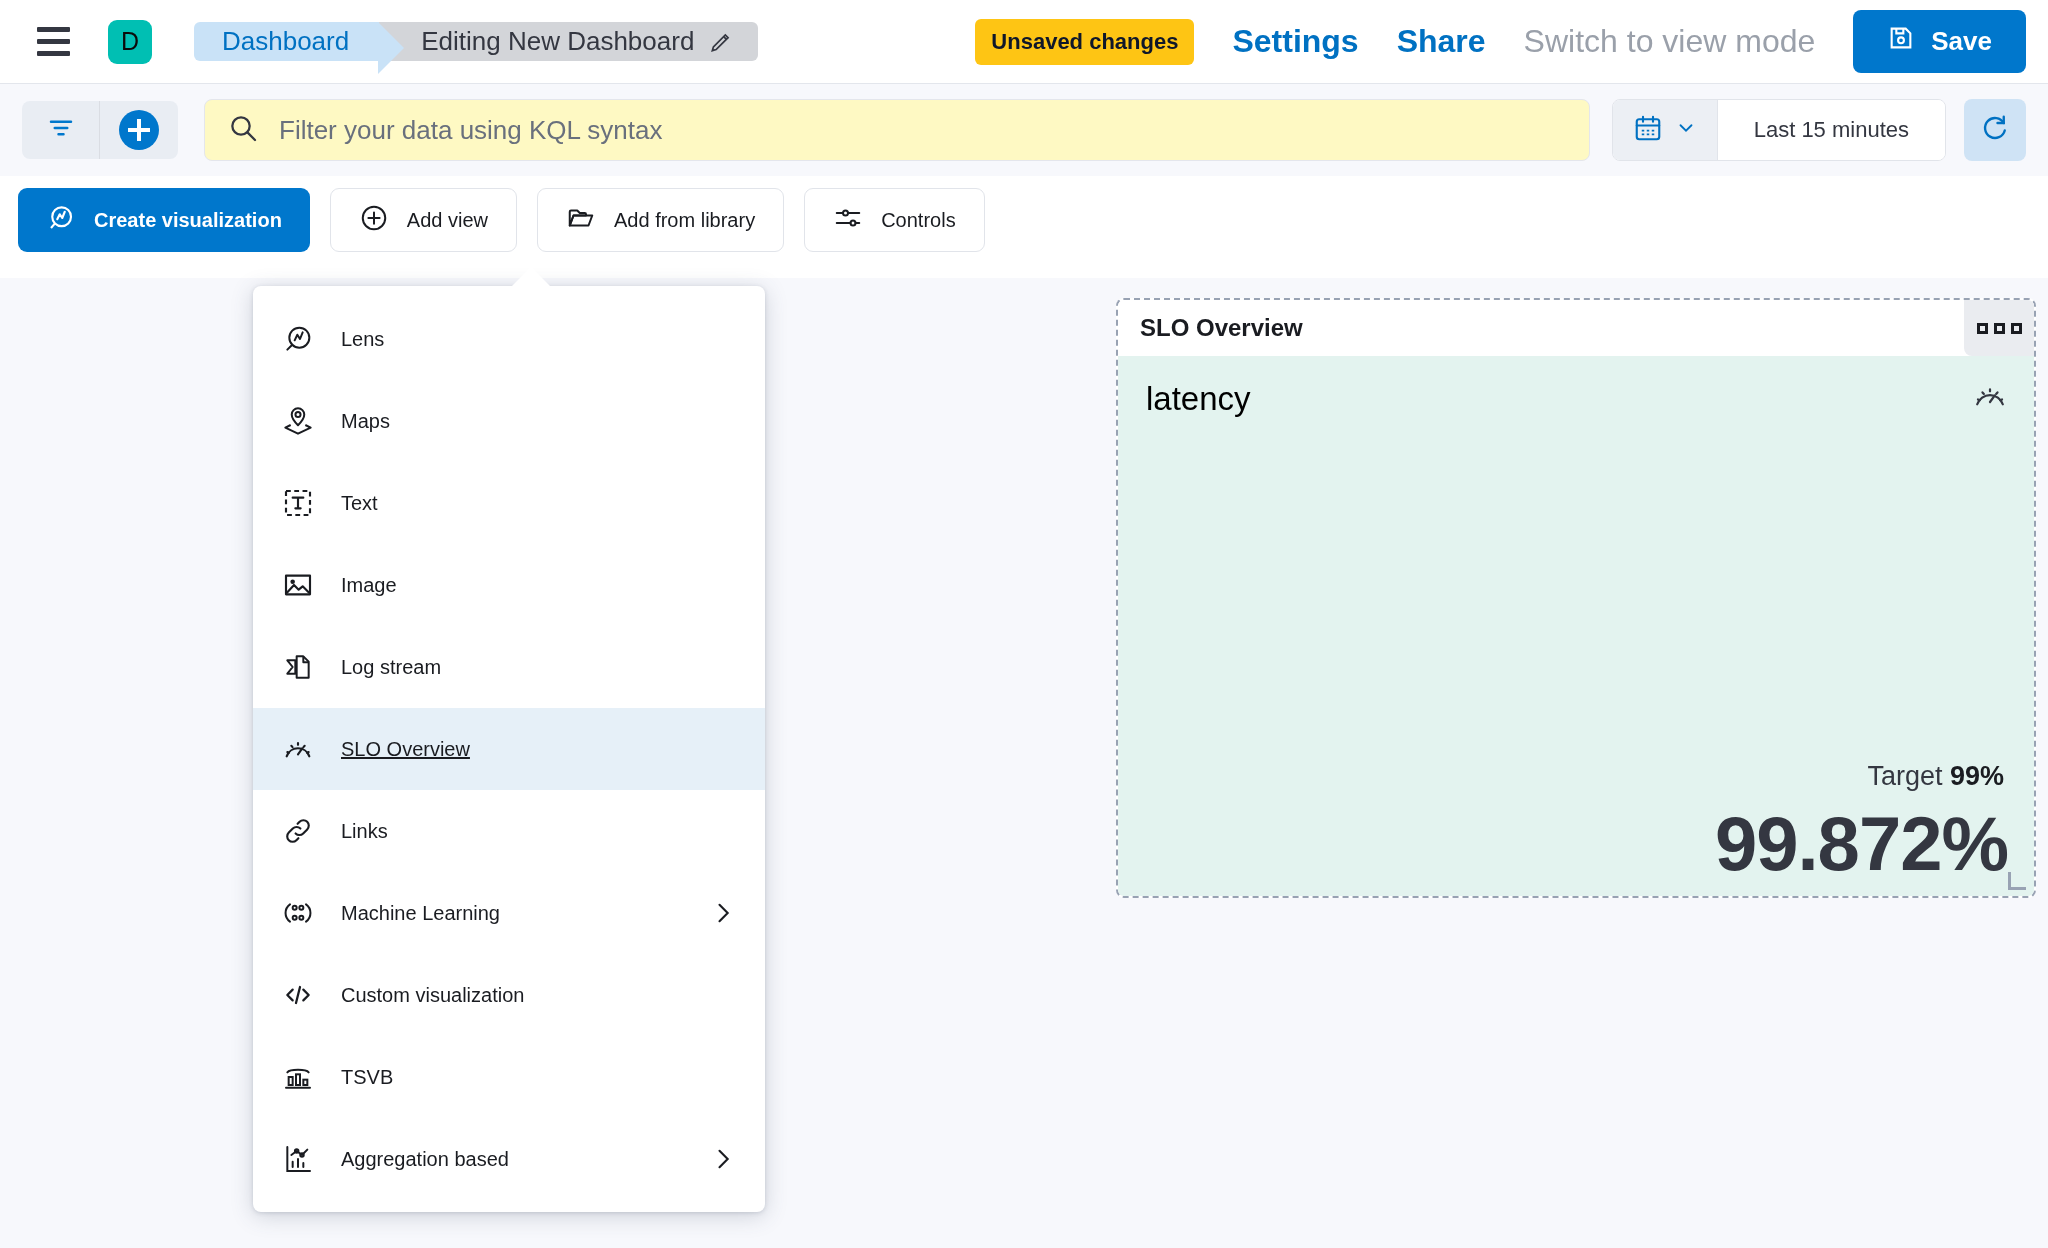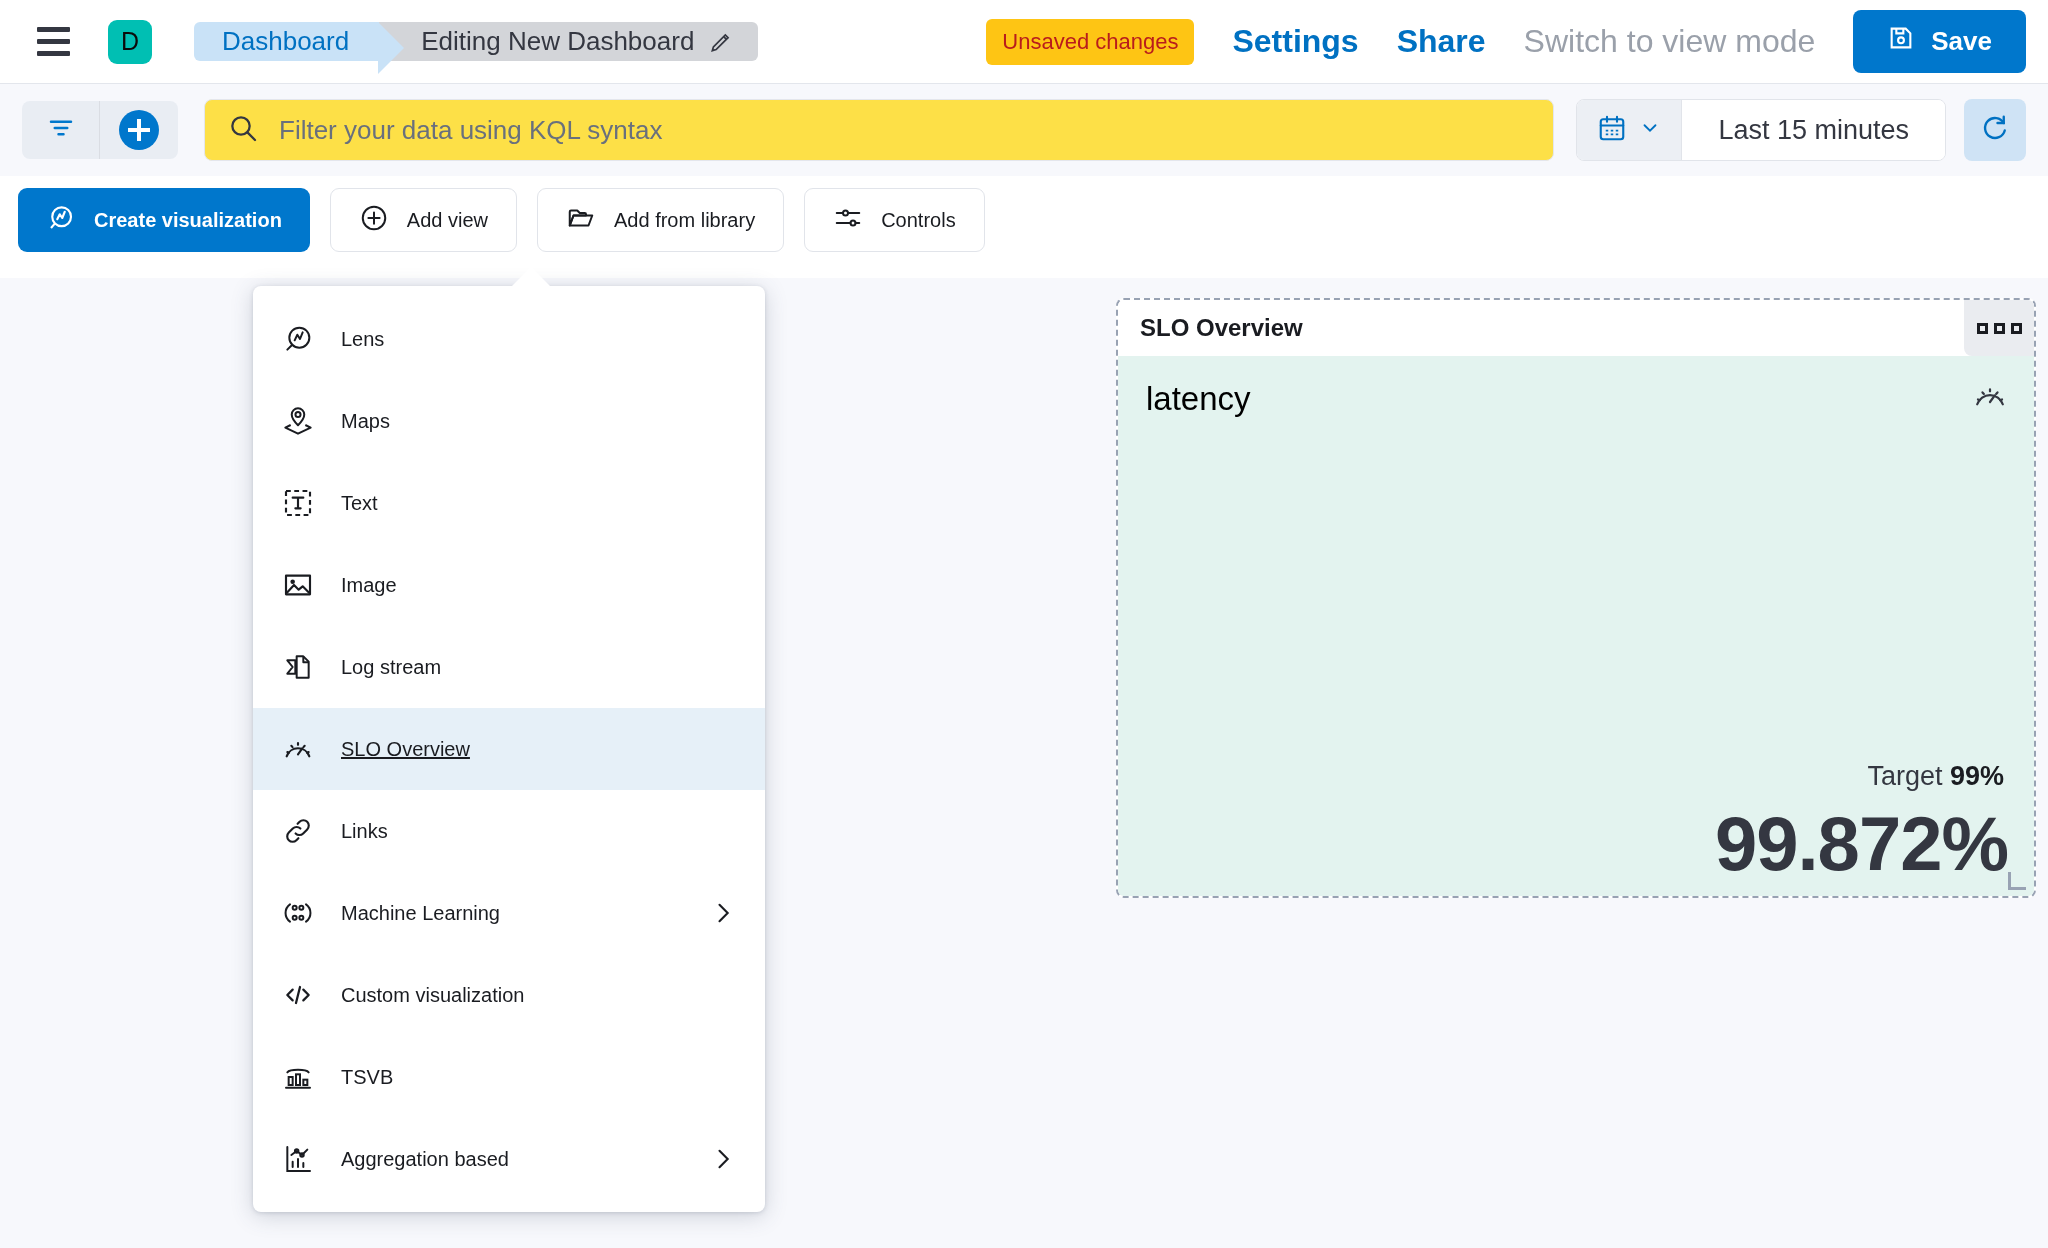--- a/index.html
+++ b/index.html
@@ -89,23 +89,23 @@
     font-weight: 400;
     gap: 10px;
     align-items: center;
   }
   .pencil-icon { display: inline-flex; margin-left: 4px; }
 
   .header-spacer { flex: 1; }
 
   .badge-unsaved {
     background: #FEC514;
-    color: #b91c1c;
+    color: #0f172a;
     font-size: 22px;
-    font-weight: normal;
+    font-weight: bold;
     padding: 10px 16px;
     border-radius: 6px;
     cursor: pointer;
     white-space: nowrap;
   }
   .hdr-link {
     font-size: 32px;
     color: #0071C2;
     font-weight: bold;
     margin-left: 38px;
@@ -168,21 +168,21 @@
     content: "";
     position: absolute;
     width: 4px; height: 22px;
     background: #fff;
   }
   .search-wrap {
     flex: 1;
     margin-left: 26px;
     margin-right: 22px;
     height: 62px;
-    background: #fde047;
+    background: #fef9c3;
     border: 1px solid #E4E6EC;
     border-radius: 8px;
     display: flex;
     align-items: center;
     padding: 0 22px;
     gap: 20px;
   }
   .search-placeholder {
     font-size: 26px;
     color: #69707D;
@@ -198,21 +198,21 @@
   .time-cal {
     background: #ECEFF4;
     display: flex; align-items: center; gap: 12px;
     padding: 0 20px;
     cursor: pointer;
     border-right: 1px solid #E1E4EA;
   }
   .time-value {
     display: flex; align-items: center;
     padding: 0 36px;
-    font-size: 27px;
+    font-size: 22px;
     color: #343741;
     background: #fff;
     cursor: pointer;
     white-space: nowrap;
   }
   .refresh-btn {
     width: 62px; height: 62px;
     background: #CFE3F5;
     border-radius: 8px;
     margin-left: 18px;

